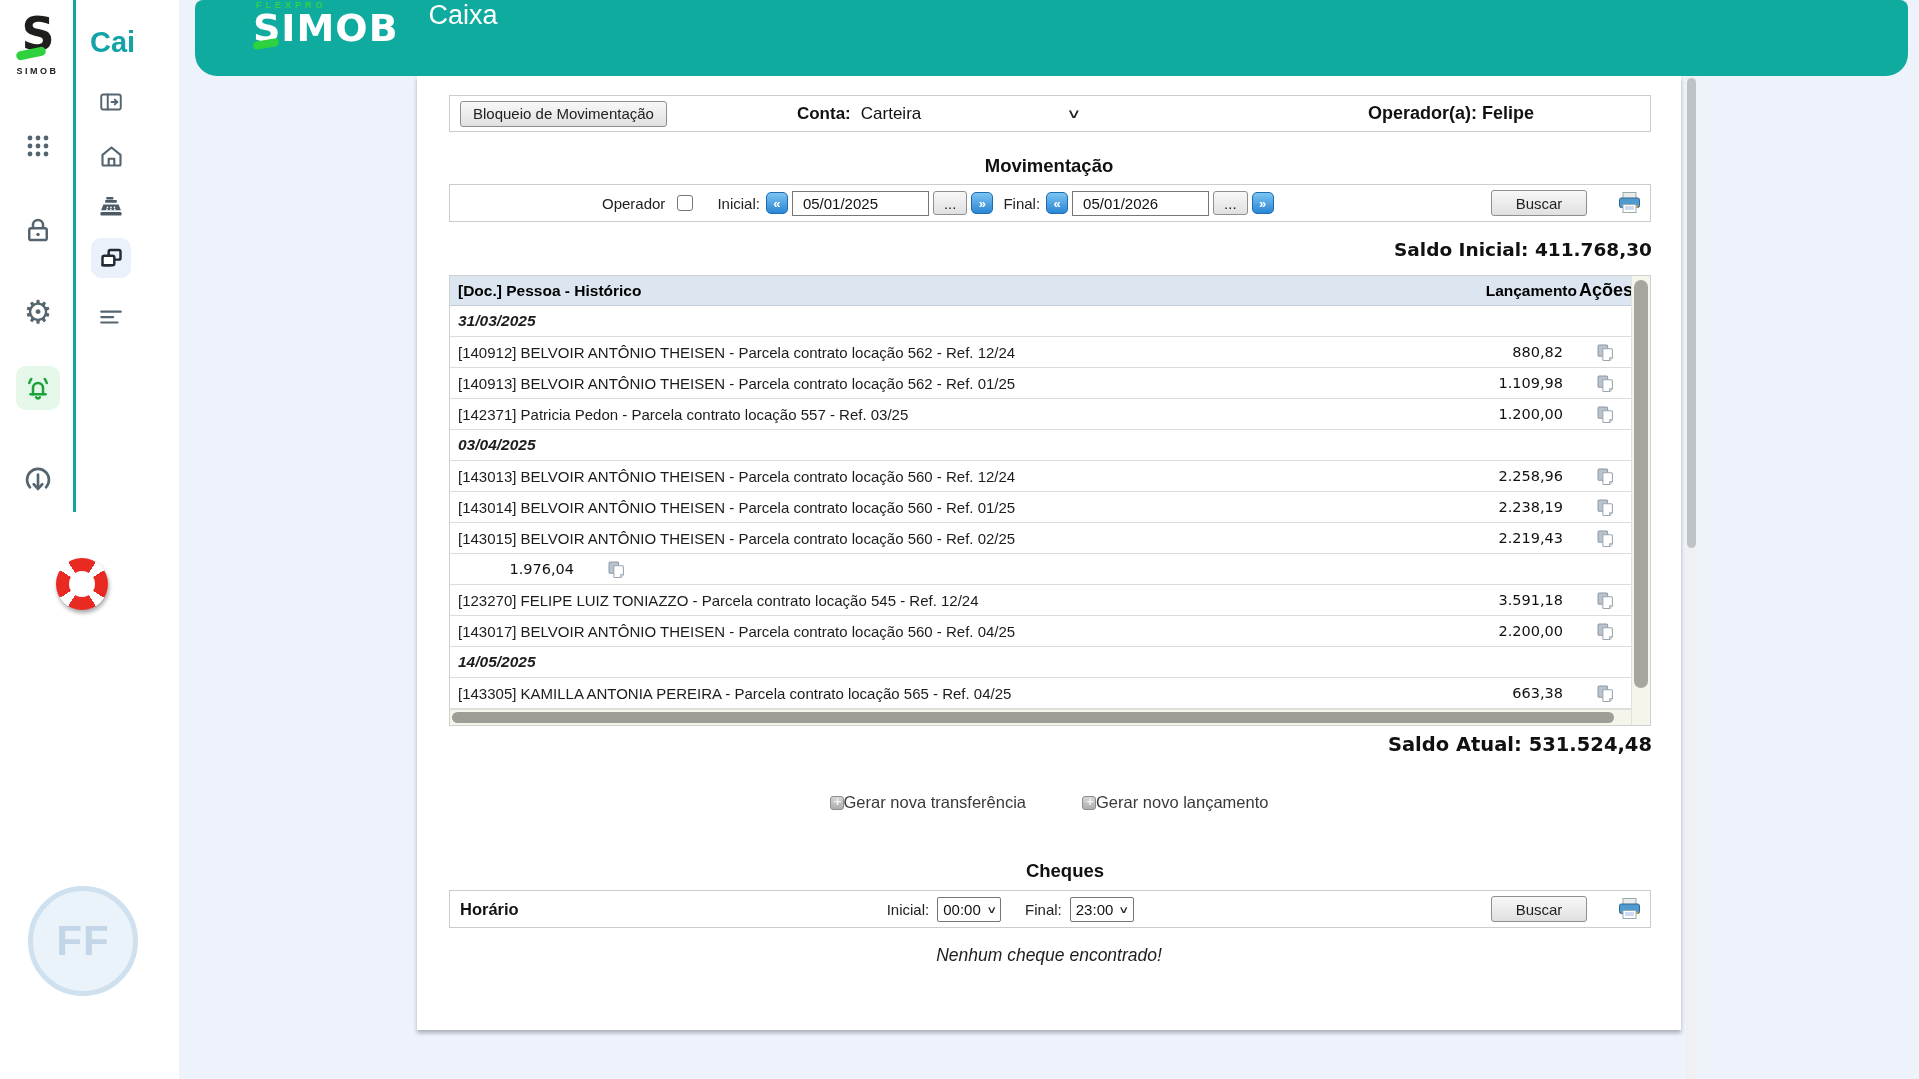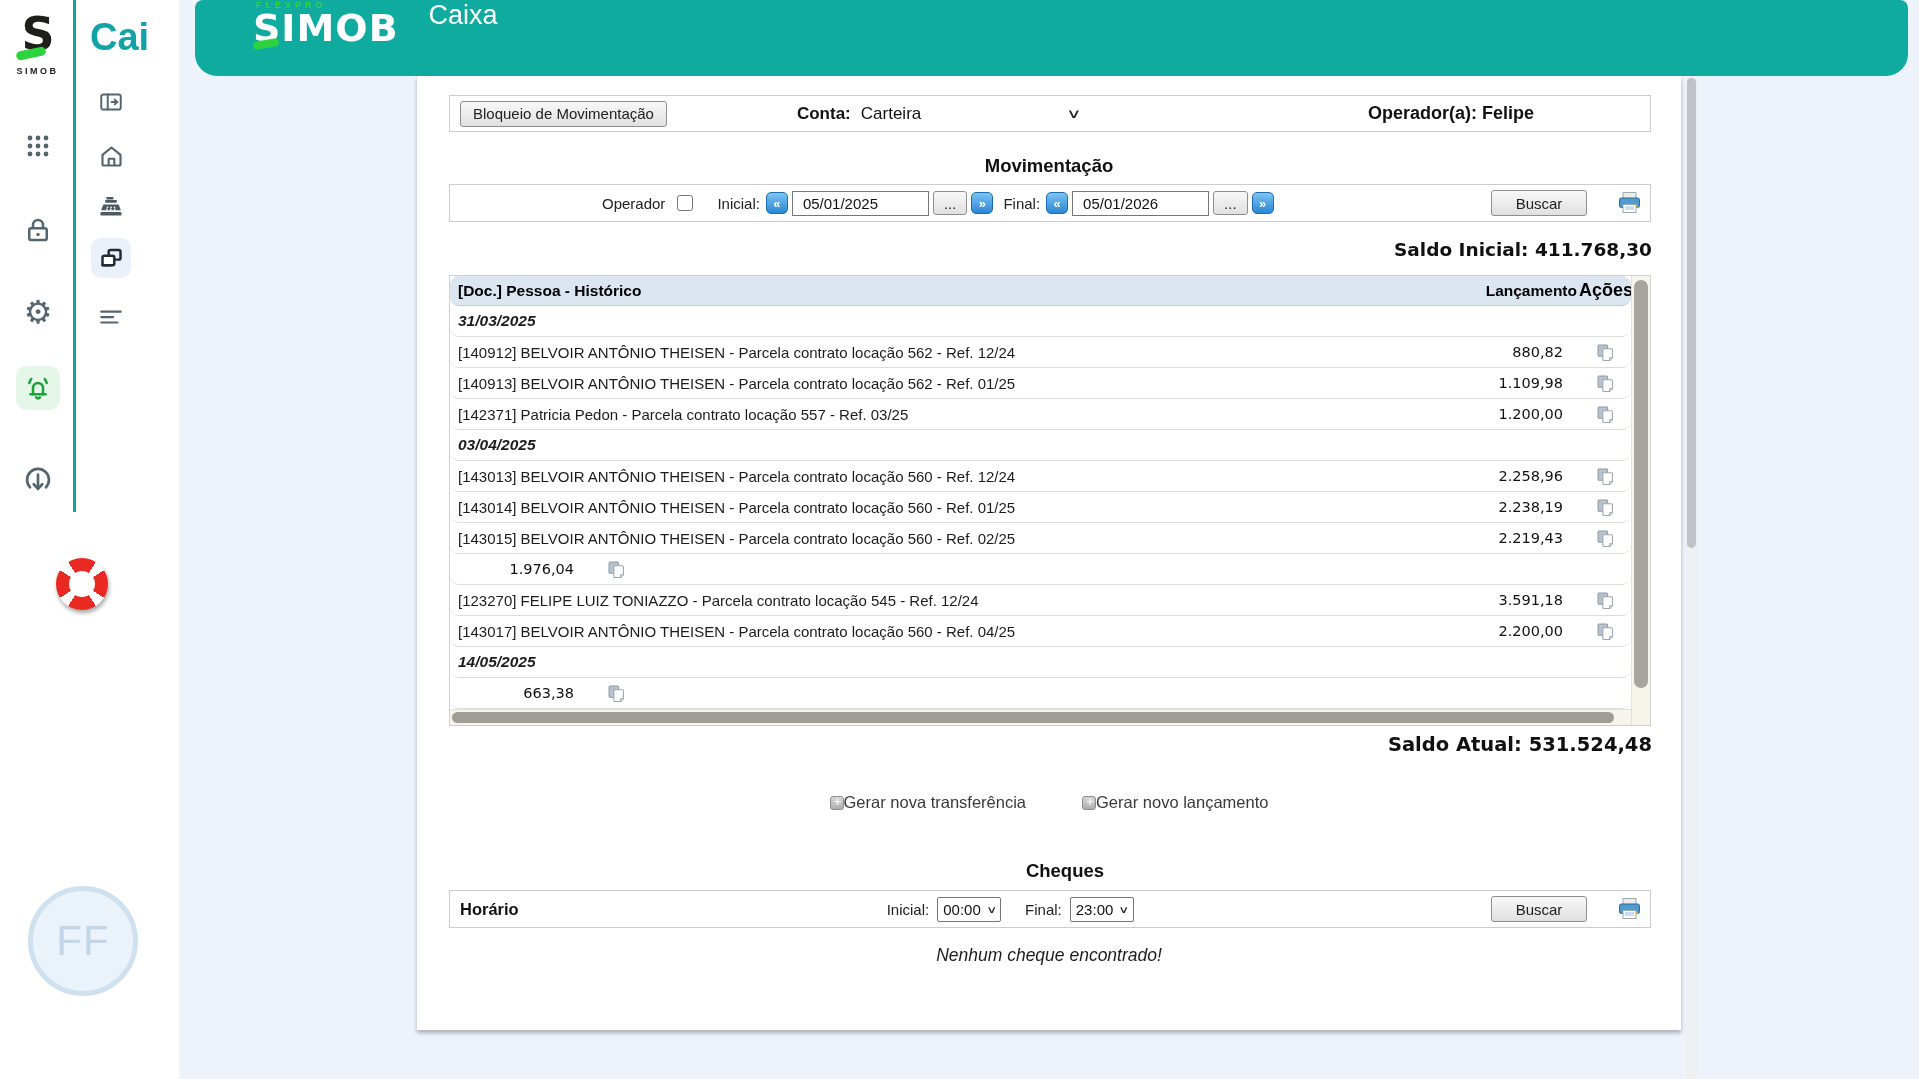--- a/index.html
+++ b/index.html
@@ -14,33 +14,33 @@
   .logo-s .s { font-size:46px; font-weight:900; color:#1e1e1c; line-height:52px; font-family:"DejaVu Sans",sans-serif; }
   .logo-s .swoosh { position:absolute; left:2px; bottom:6px; width:30px; height:9px; background:#2dd23e; border-radius:6px; transform:rotate(-12deg); }
   .logo-word { left:0; top:66px; width:75px; text-align:center; font-size:9px; font-weight:bold; letter-spacing:2.5px; color:#222; }
   .rail-ic { left:16px; width:44px; height:44px; display:flex; align-items:center; justify-content:center; border-radius:10px; }
   .rail-ic svg { display:block; }
   .ic-bell-bg { background:#e4f7e8; }
   .gear-glyph { font-size:32px; color:#55656f; line-height:32px; font-family:"DejaVu Sans",sans-serif; }
 
   
   .submenu { left:75px; top:0; width:104px; height:1079px; background:#ffffff; z-index:5; }
-  .cai-title { left:15px; top:16px; font-size:38px; font-weight:bold; color:#13a3a6; }
+  .cai-title { left:15px; top:26px; font-size:29px; font-weight:bold; color:#13a3a6; }
   .sub-ic { left:16px; width:40px; height:40px; display:flex; align-items:center; justify-content:center; border-radius:10px; }
   .sub-ic.active { background:#eaf1fb; }
 
   
   .buoy { left:56px; top:558px; width:52px; height:52px; border-radius:50%; z-index:6;
     background:conic-gradient(#e82a22 0 32deg,#fff 32deg 58deg,#e82a22 58deg 122deg,#fff 122deg 148deg,#e82a22 148deg 212deg,#fff 212deg 238deg,#e82a22 238deg 302deg,#fff 302deg 328deg,#e82a22 328deg 360deg);
     filter:drop-shadow(1px 3px 2px rgba(0,0,0,.35)); }
   .buoy::after { content:""; position:absolute; left:13px; top:13px; width:26px; height:26px; background:#fff; border-radius:50%; }
 
   
   .avatar { left:28px; top:886px; width:110px; height:110px; border-radius:50%; background:#eaf2fa; border:5px solid #cfe0ef; display:flex; align-items:center; justify-content:center; z-index:6;}
-  .avatar span { font-size:42px; font-weight:normal; color:#c2d6e8; letter-spacing:1px; }
+  .avatar span { font-size:42px; font-weight:bold; color:#c2d6e8; letter-spacing:1px; }
   .user-name { left:0; top:1002px; width:168px; text-align:center; font-size:17px; font-weight:bold; color:#2e3540; }
   .user-co { left:0; top:1026px; width:168px; text-align:center; font-size:10.5px; color:#4e555e; letter-spacing:.4px; }
 
   
   .tealbar { left:195px; top:0; width:1713px; height:76px; background:#0fab9f; border-radius:8px 8px 22px 22px; display:flex; align-items:flex-start; z-index:4; }
   .hlogo { margin-left:58px; position:relative; }
   .hlogo .flex { font-size:9px; font-weight:bold; letter-spacing:4px; color:#35d14a; margin-left:3px; }
   .hlogo .word { font-size:38px; font-weight:900; color:#ffffff; letter-spacing:1px; line-height:36px; font-family:"DejaVu Sans",sans-serif; }
   .hlogo .swoosh { position:absolute; left:0; bottom:-2px; width:26px; height:8px; background:#2dd23e; border-radius:5px; transform:rotate(-10deg); }
   .htitle { margin-left:30px; font-size:27px; color:#ffffff; font-weight:400; }
@@ -76,21 +76,21 @@
   .saldo { position:absolute; right:29px; font-size:18.5px; font-weight:bold; color:#111; font-family:"DejaVu Sans",sans-serif; }
   .saldo1 { top:163px; } .saldo2 { top:657px; font-size:19.5px; }
 
   
   .table-wrap { position:absolute; left:32px; top:199px; width:1202px; border:1px solid #d0d0d0; display:grid; grid-template-columns:1fr 19px; }
   .tbl { grid-column:1; }
   .vscroll { grid-column:2; grid-row:1 / span 2; background:#f5f5eb; border-left:1px solid #e2e2d8; position:relative; }
   .vscroll .vthumb { position:absolute; left:2px; top:4px; width:14px; height:408px; background:#a6a69e; border-radius:8px; }
   .hscroll { grid-column:1; height:16px; background:#f5f5eb; position:relative; border-top:1px solid #e2e2d8; }
   .hscroll .hthumb { position:absolute; left:2px; top:2px; width:1162px; height:11px; background:#9e9e97; border-radius:6px; }
-  .trow { display:flex; align-items:center; height:31px; border-bottom:1px solid #dcdcdc; background:#fff;border-radius:9px; }
+  .trow { display:flex; align-items:center; height:31px; border-bottom:1px solid #dcdcdc; background:#fff; }
   .thead { height:30px; background:#dce6f0; border-bottom:1px solid #c2ccd6; }
   .cell-main { flex:1; padding-left:8px; font-size:15px; color:#1c1c1c; white-space:nowrap; overflow:hidden; }
   .thead .cell-main { font-weight:bold; font-size:15.5px; color:#000; }
   .cell-val { width:140px; text-align:right; padding-right:16px; font-size:14.5px; color:#111; font-family:"DejaVu Sans",sans-serif; }
   .thead .cell-val { font-weight:bold; font-family:"Liberation Sans",sans-serif; font-size:15.5px; padding-right:2px; color:#000;}
   .cell-act { width:52px; text-align:center; }
   .thead .cell-act { font-weight:bold; font-size:18px; color:#000; }
   .trow.group .cell-main { font-weight:bold; font-style:italic; font-size:15.5px; }
   .copyic svg { display:inline-block; vertical-align:middle; }
 
@@ -384,20 +384,21 @@
                 <path d="M5.5 4.5 h8 a1 1 0 0 1 1 1 v7.5 l-2.5 2.5 h-5.5 a1 1 0 0 1 -1 -1 Z" fill="#ffffff" stroke="#9aa5b0"></path>
                 <path d="M14.5 13 h-2.5 v2.5" fill="#e8e8e8" stroke="#9aa5b0"></path>
               </svg></span></div>
         </div>
         <div class="trow group">
           <div class="cell-main">14/05/2025</div>
           <div class="cell-val"></div>
           <div class="cell-act"></div>
         </div>
         <div class="trow">
+          <div class="cell-main">[143305] KAMILLA ANTONIA PEREIRA - Parcela contrato locação 565 - Ref. 04/25</div>
           <div class="cell-val">663,38</div>
           <div class="cell-act"><span class="copyic"><svg width="17" height="17" viewBox="0 0 16 16">
                 <rect x="1" y="1" width="9" height="10.5" rx="1" fill="#b9c3cd" stroke="#8e9aa6"></rect>
                 <path d="M5.5 4.5 h8 a1 1 0 0 1 1 1 v7.5 l-2.5 2.5 h-5.5 a1 1 0 0 1 -1 -1 Z" fill="#ffffff" stroke="#9aa5b0"></path>
                 <path d="M14.5 13 h-2.5 v2.5" fill="#e8e8e8" stroke="#9aa5b0"></path>
               </svg></span></div>
         </div>
       </div>
     <div class="vscroll">
         <div class="vthumb"></div>

